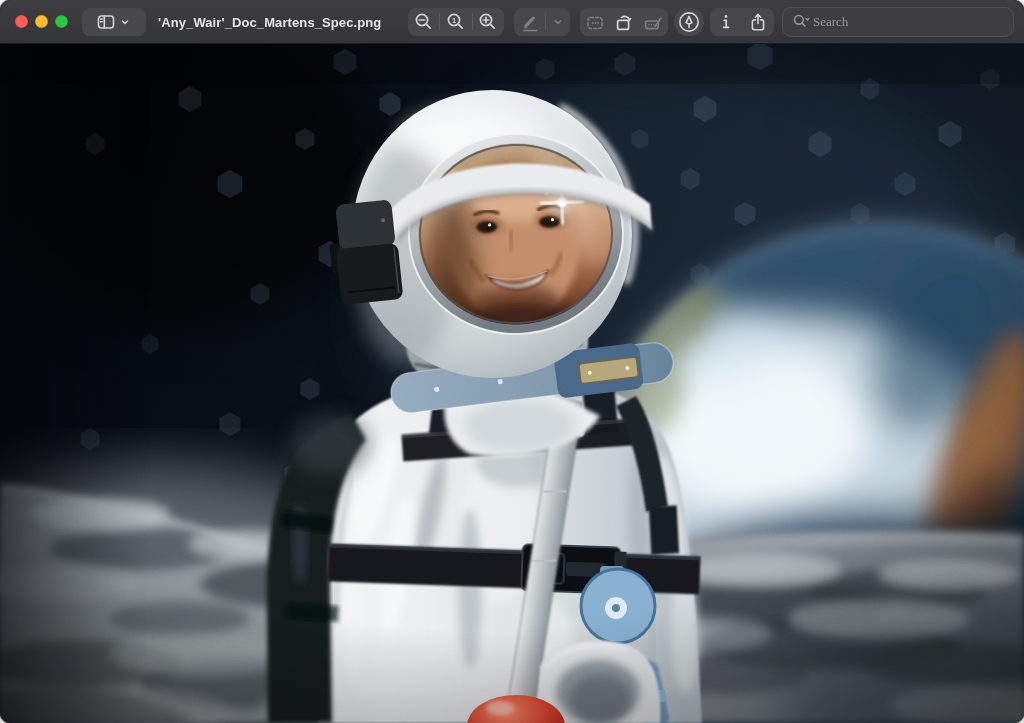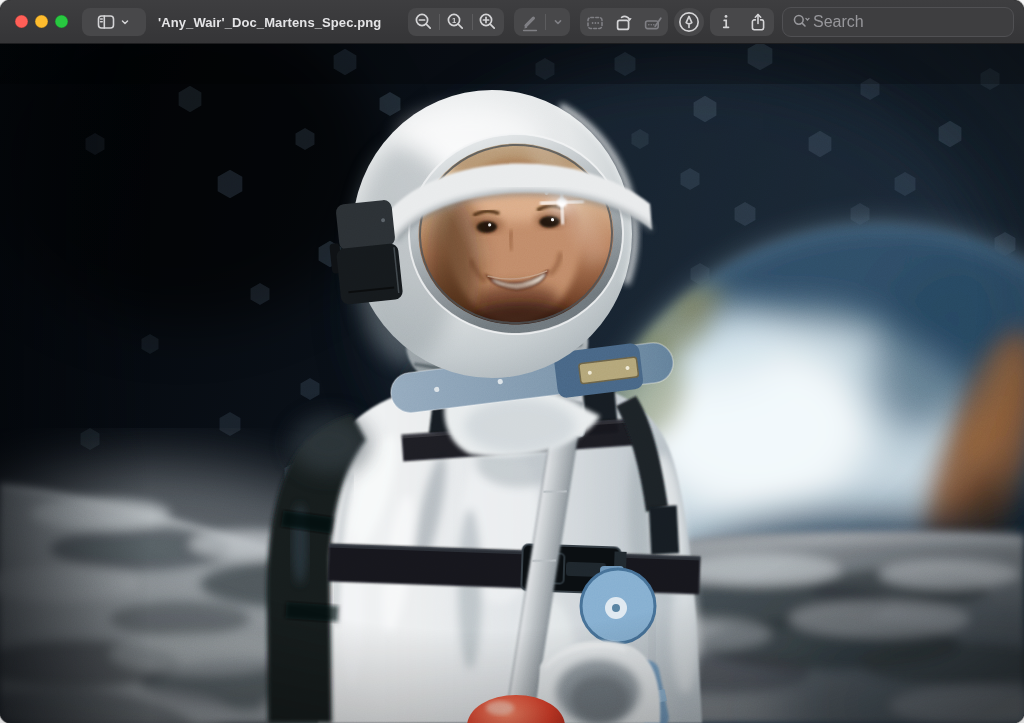--- a/index.html
+++ b/index.html
@@ -14,22 +14,22 @@
   .tbtn{position:absolute;top:8px;height:28px;background:#48484a;border-radius:8px;display:flex;align-items:center;justify-content:center;}
   .tbtn .seg{width:32px;height:28px;display:flex;align-items:center;justify-content:center;}
   .divider{width:1px;height:16px;background:#5c5c5e;}
   .title{position:absolute;left:158px;top:0;height:44px;display:flex;align-items:center;
     color:#e4e4e6;font-size:13px;font-weight:700;letter-spacing:.1px;white-space:nowrap;}
   svg.icon{display:block;}
   .bright{stroke:#d4d4d6;} .brightfill{fill:#d4d4d6;}
   .dim{stroke:#7f7f84;} .dimfill{fill:#7f7f84;}
   .search{position:absolute;right:10px;top:7px;width:232px;height:30px;background:#3e3e40;
     border:1px solid #505053;border-radius:9px;box-sizing:border-box;display:flex;align-items:center;padding:0 8px;}
-  .search input{flex:1;background:transparent;border:none;outline:none;color:#d8d8da;font-size:16px;
-    font-family:Liberation Sans, sans-serif;}
+  .search input{flex:1;background:transparent;border:none;outline:none;color:#d8d8da;font-size:13px;
+    font-family:Liberation Serif, serif;}
   .search input::placeholder{color:#97979b;}
   
   .content{position:relative;width:1024px;height:679px;background:#05080c;}
   .content svg{display:block;}
 </style>
 </head>
 <body>
 
 <div class="window">
 

